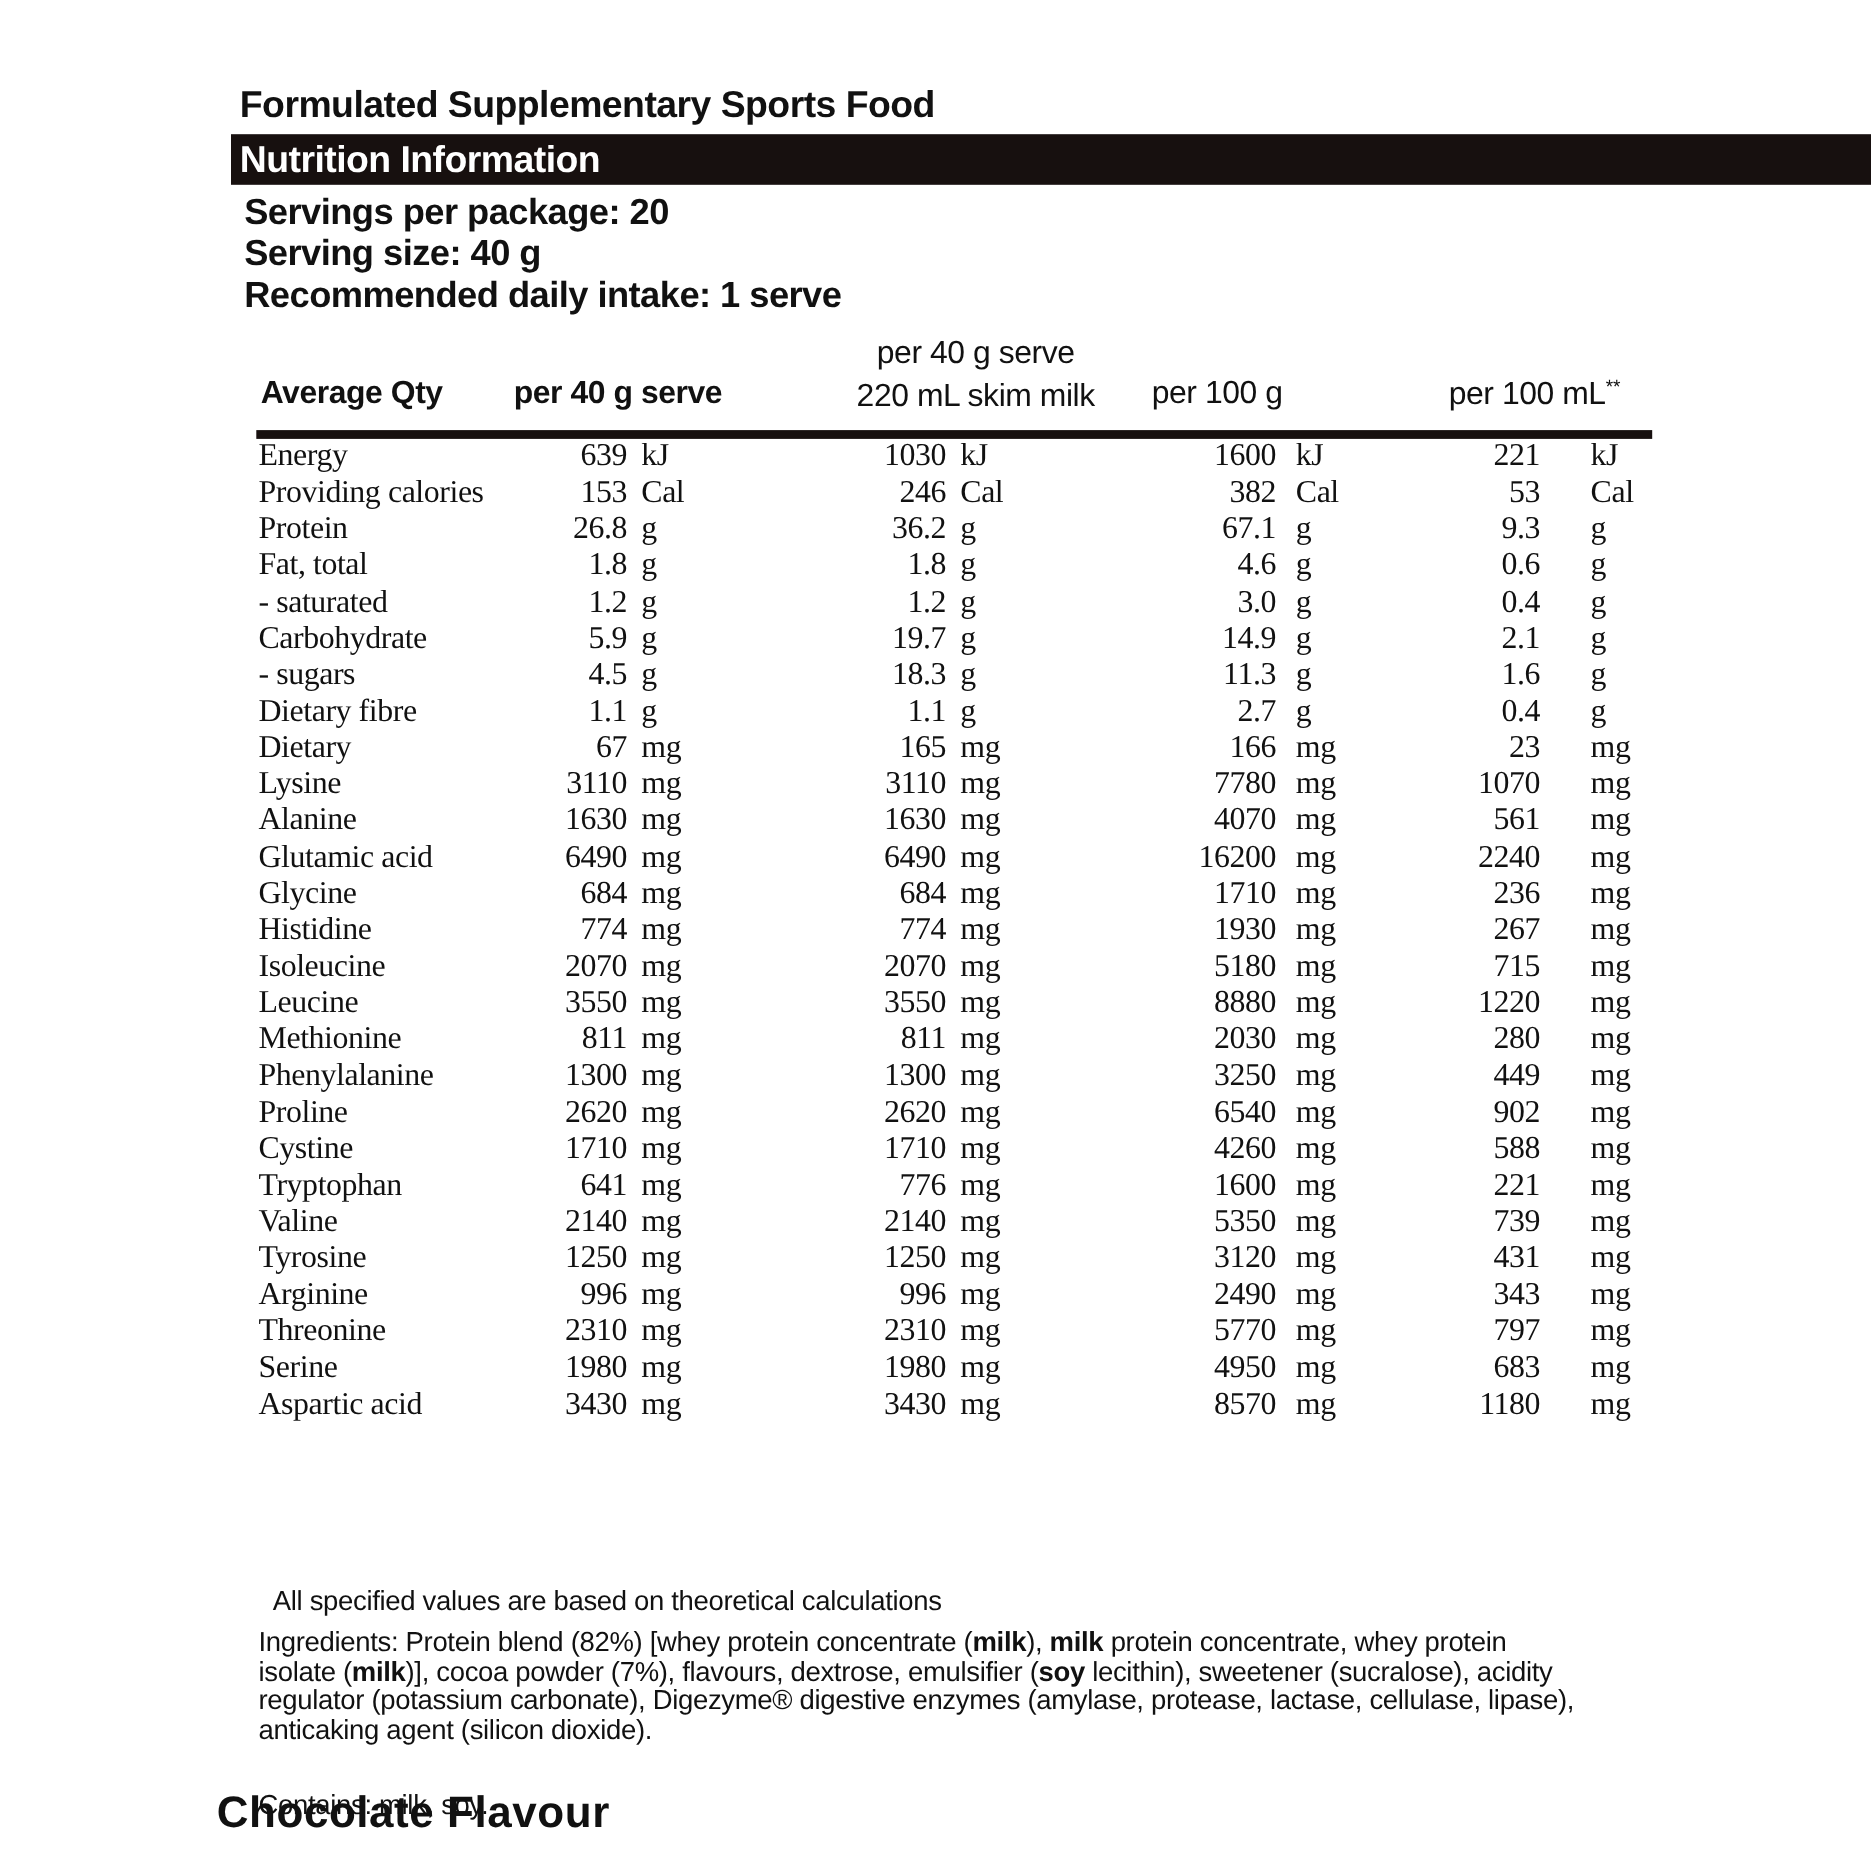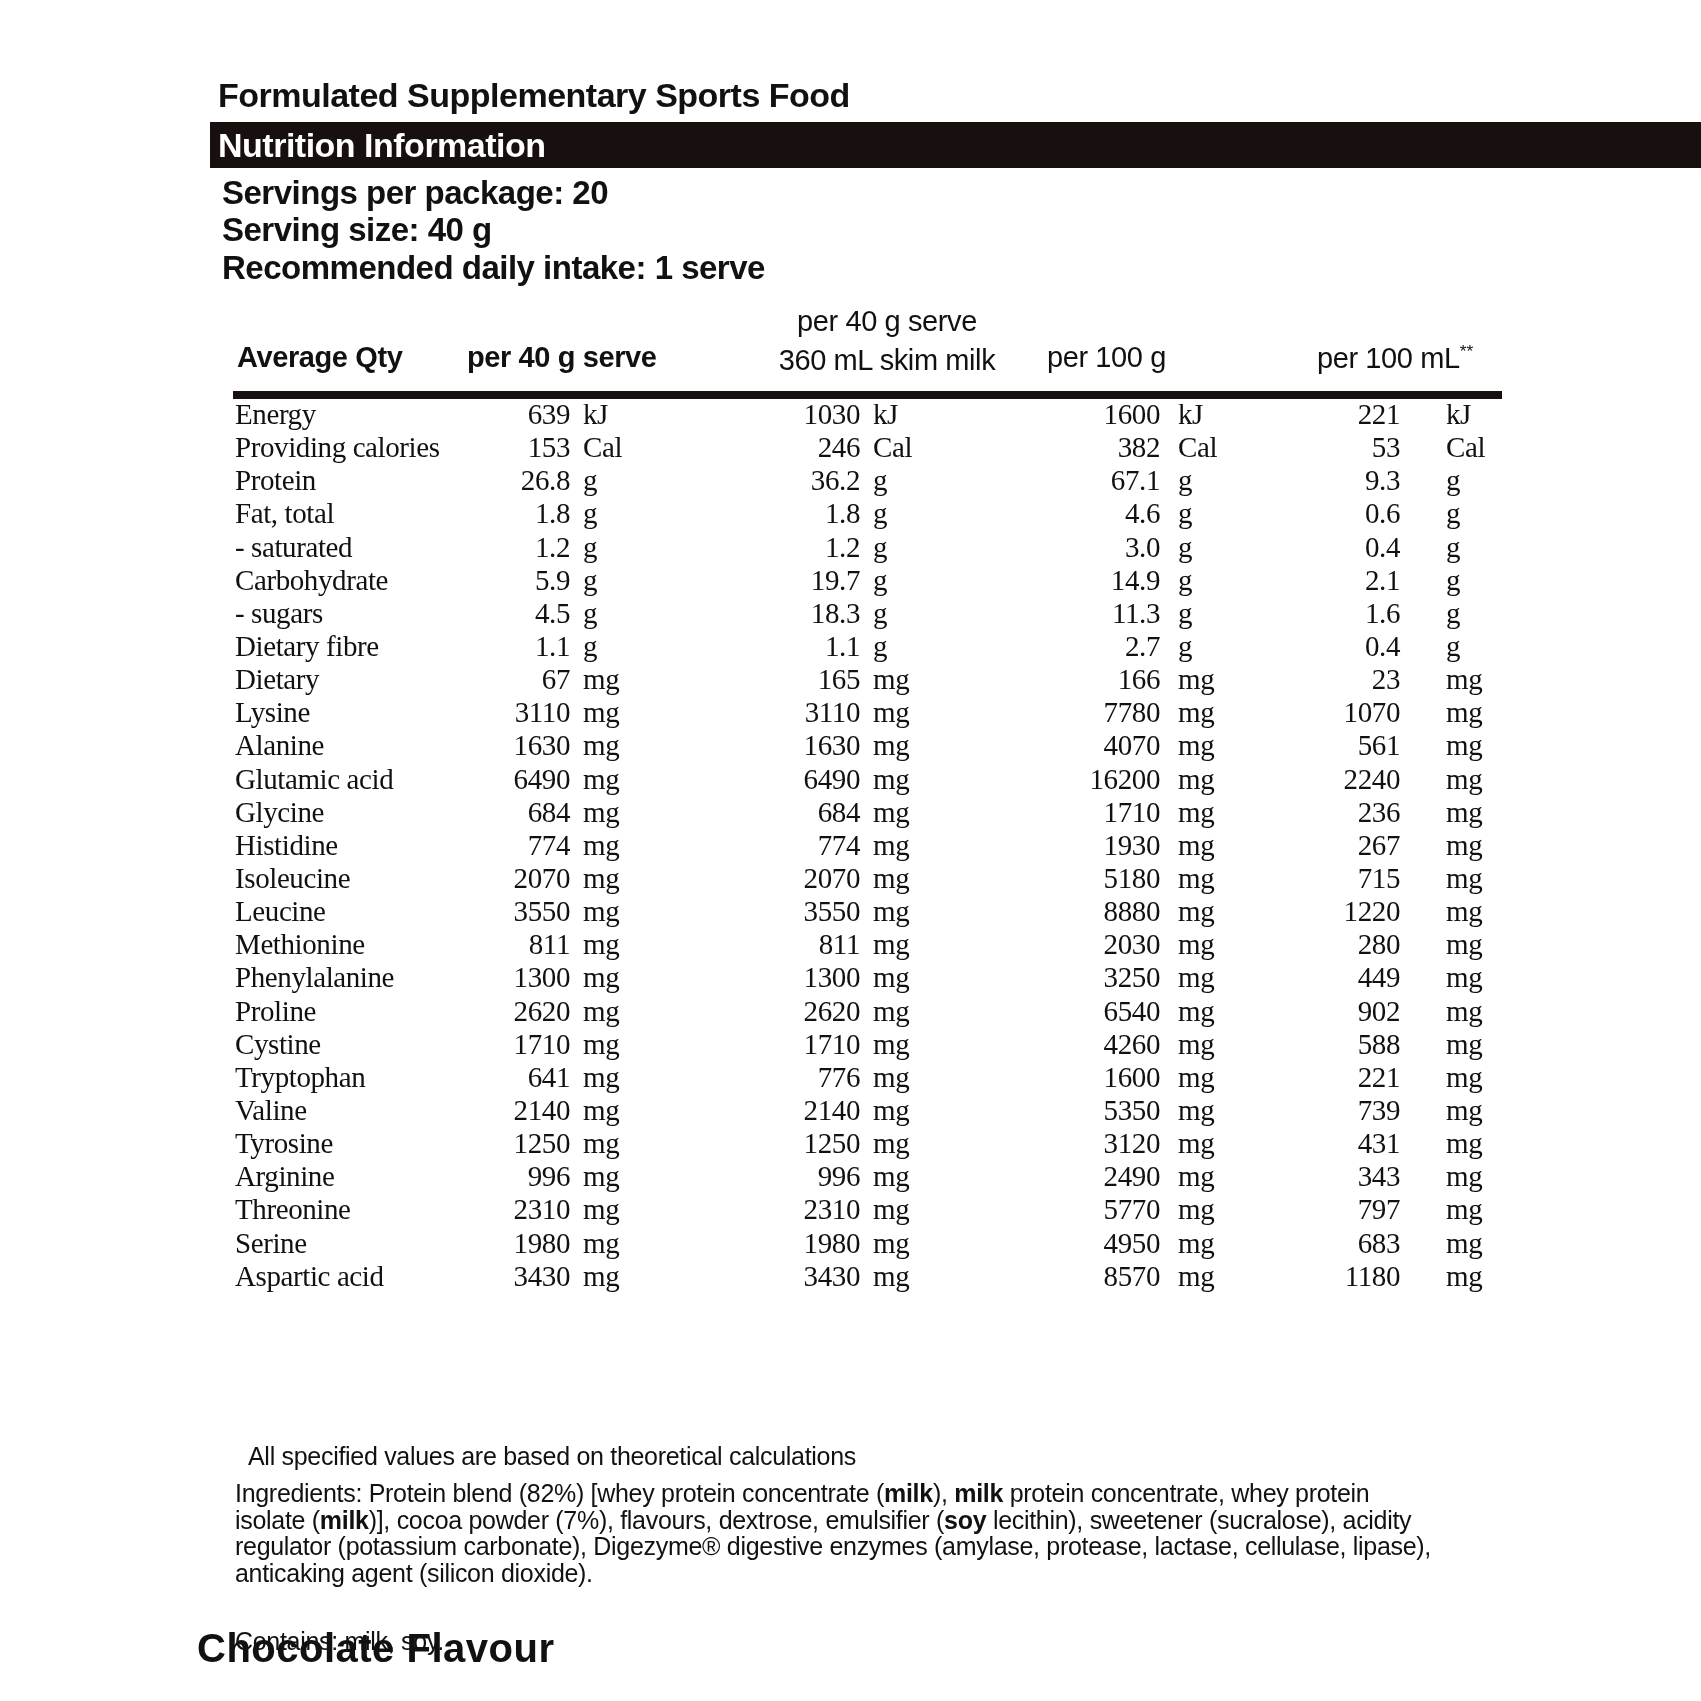--- a/index.html
+++ b/index.html
@@ -47,21 +47,21 @@
   </div>
 
   <div class="abs info-line il1">Servings per package: 20</div>
   <div class="abs info-line il2">Serving size: 40 g</div>
   <div class="abs info-line il3">Recommended daily intake: 1 serve</div>
 
   <div class="abs hdr hdr-qty">Average Qty</div>
   <div class="abs hdr hdr-serve">per 40 g serve</div>
   <div class="abs hdr hdr-milk">
     <div>per 40 g serve</div>
-    <div>360 mL skim milk</div>
+    <div>220 mL skim milk</div>
   </div>
   <div class="abs hdr hdr-100g">per 100 g</div>
   <div class="abs hdr hdr-100ml"><span>per 100 mL</span><sup>**</sup></div>
 
   <div class="abs head-rule"></div>
 
   <div class="rows">
       <div class="nrow">
         <span class="cell c-label">Energy</span>
         <span class="cell c-v v1">639</span>

